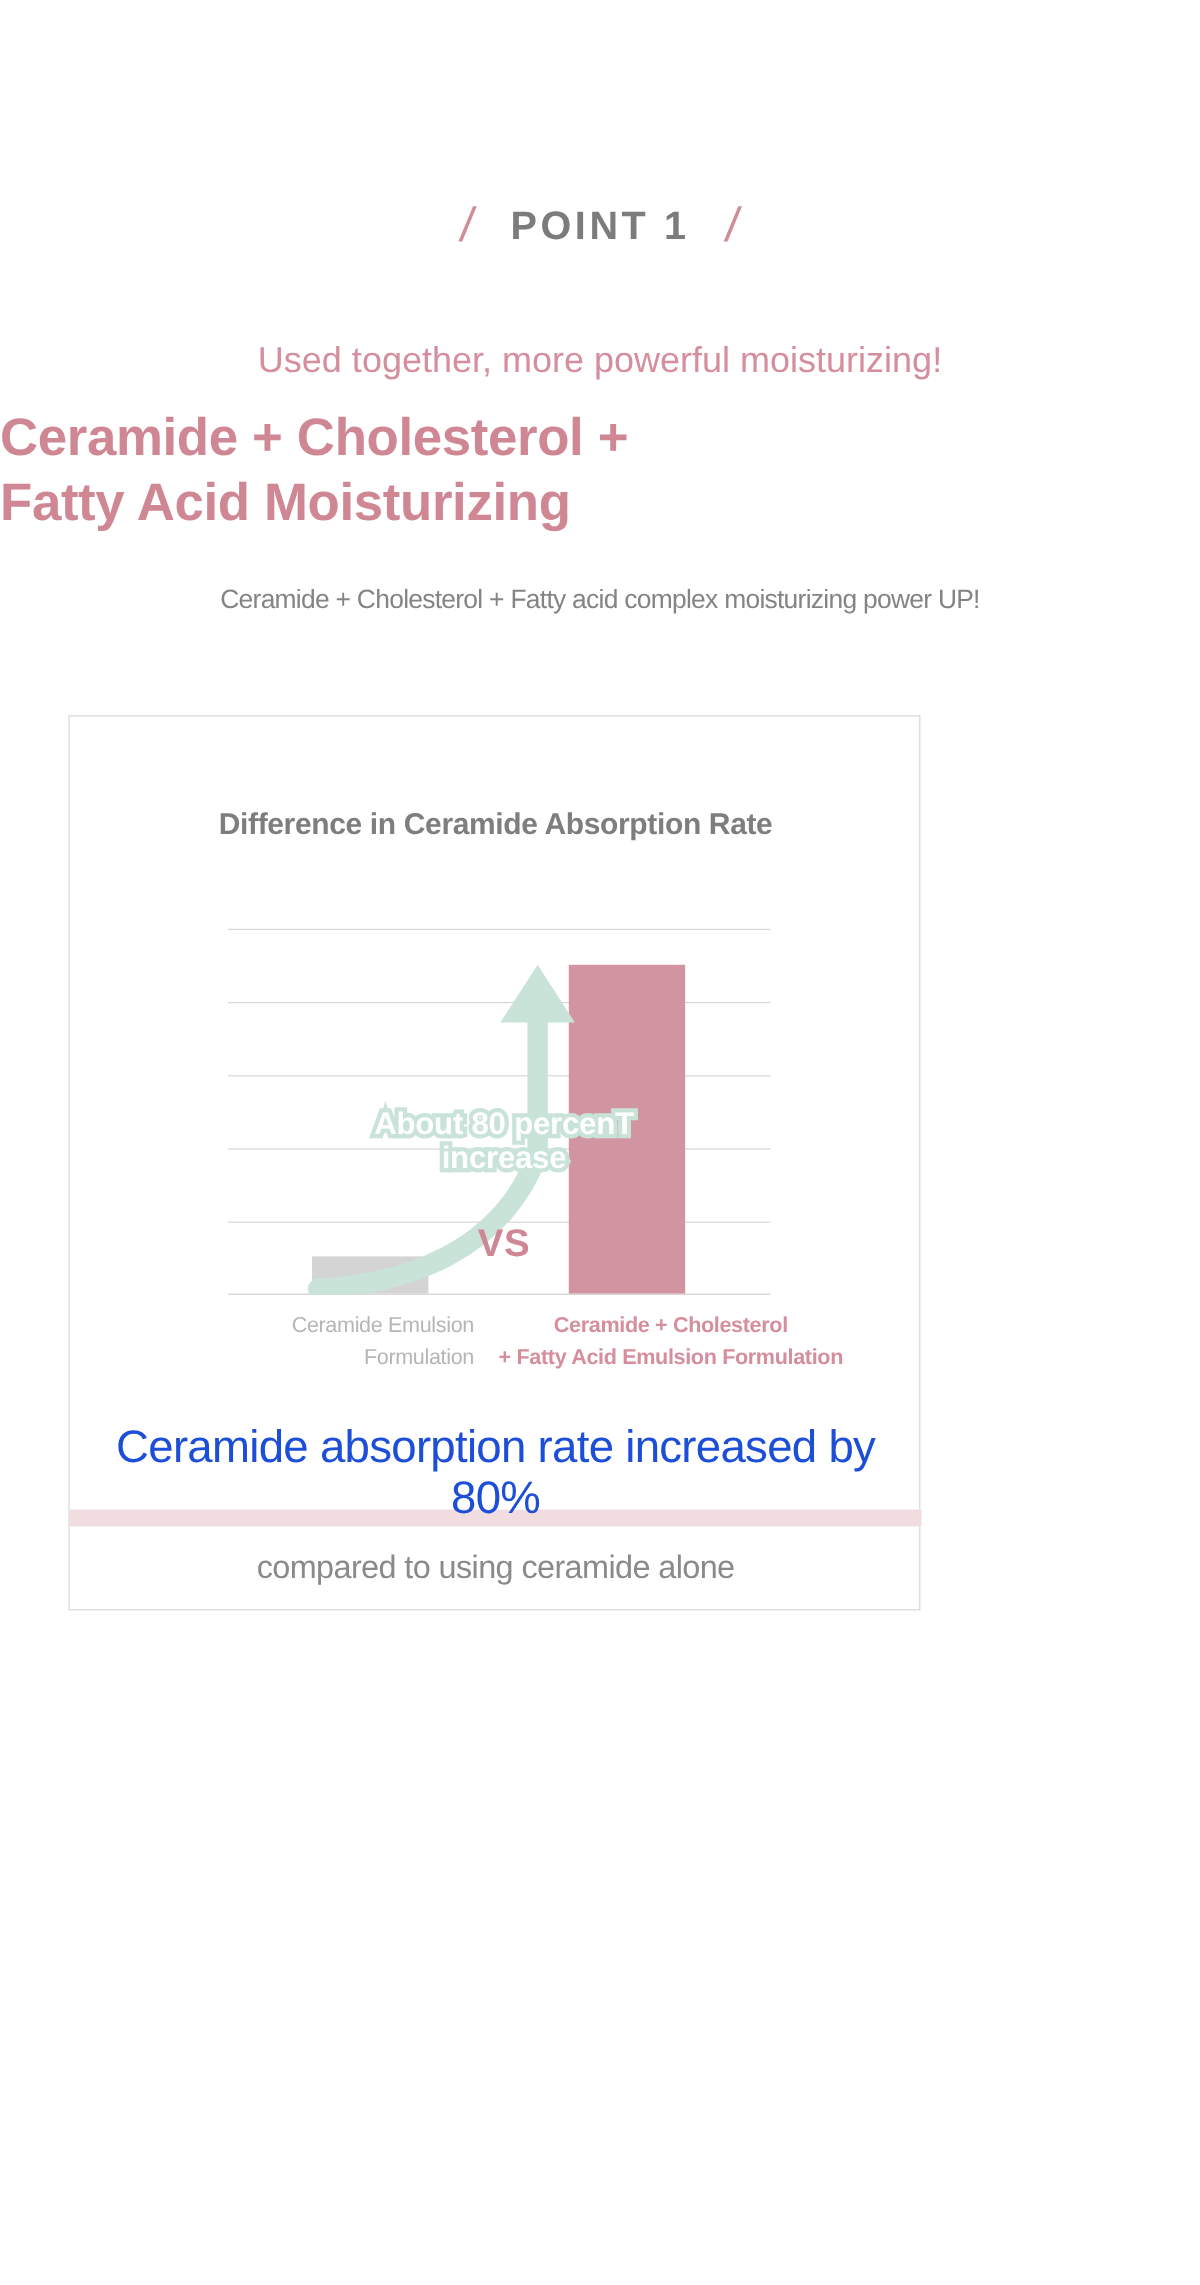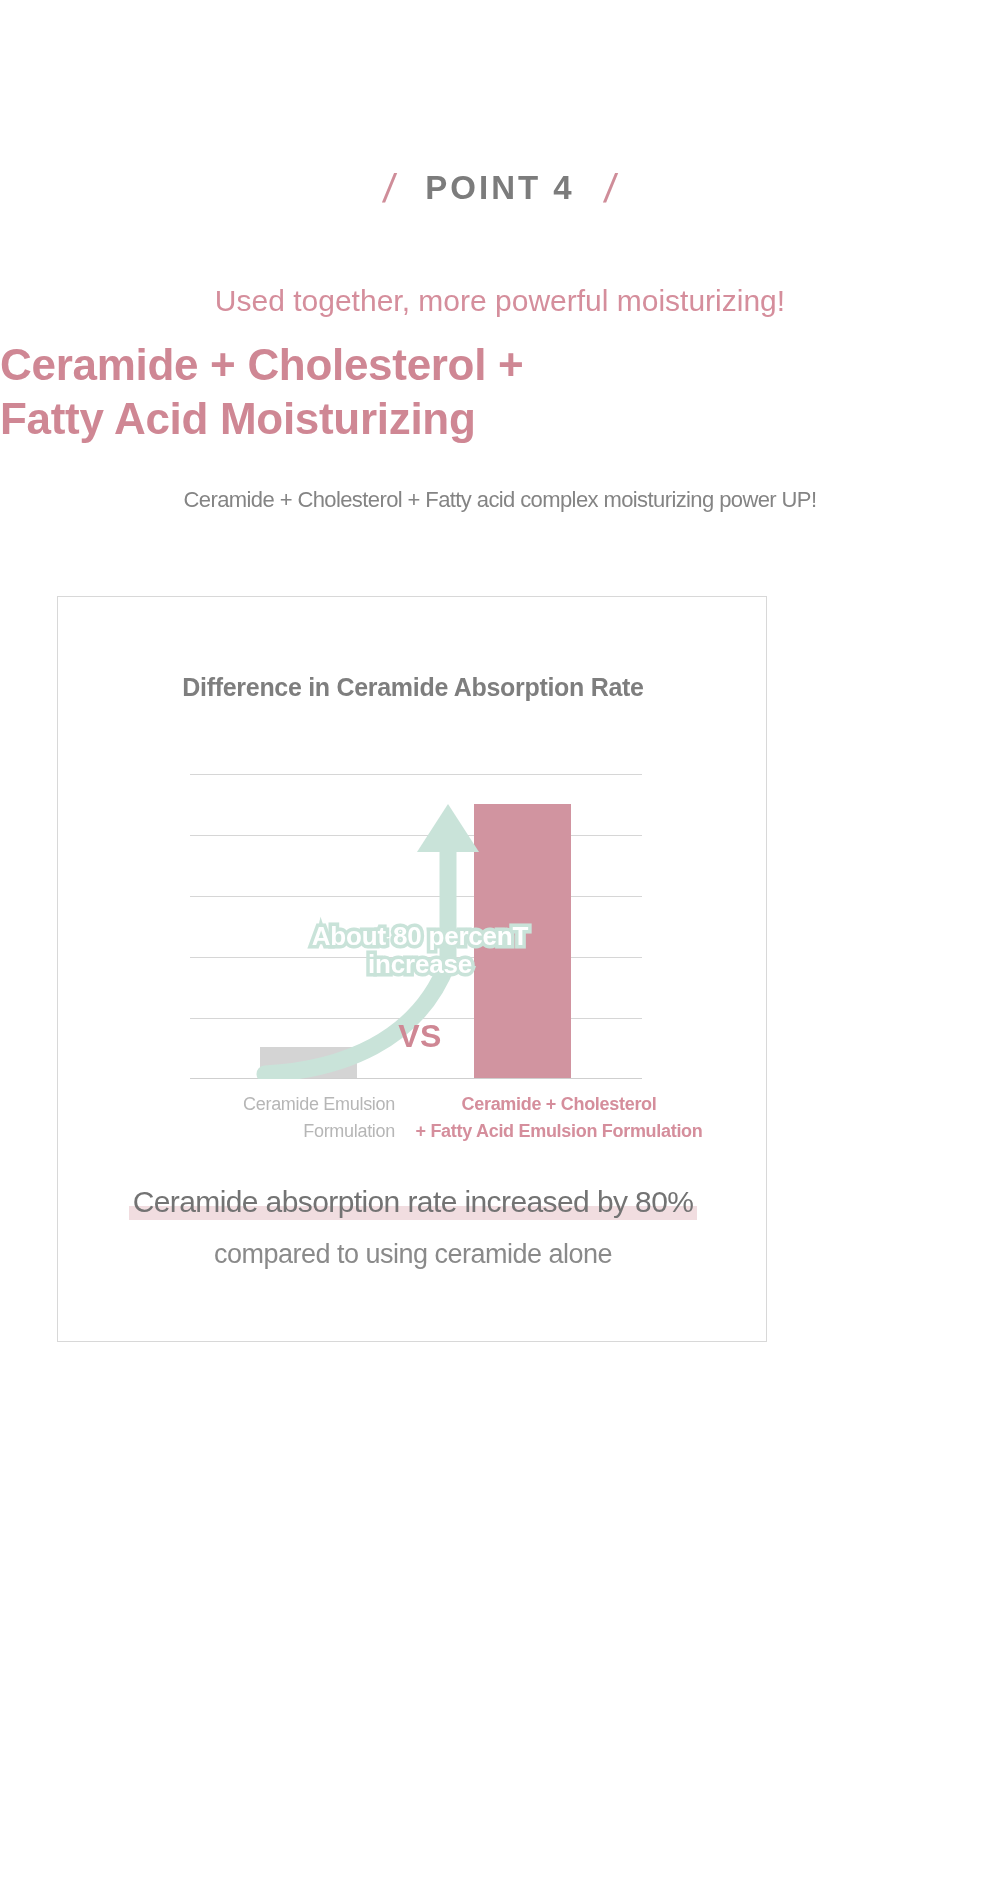--- a/index.html
+++ b/index.html
@@ -225,22 +225,22 @@
   .conclusion {
     position: absolute;
     left: 0;
     top: 588px;
     width: 710px;
     text-align: center;
   }
   .conclusion-main {
     display: inline-block;
     position: relative;
-    font-size: 30px;
-    color: #737373;
+    font-size: 38px;
+    color: #1d4ed8;
     letter-spacing: -0.6px;
     padding: 0 4px;
   }
   .conclusion-main .hl {
     position: absolute;
     left: 0;
     right: 0;
     bottom: -1px;
     height: 14px;
     background: #f1dde0;
@@ -257,21 +257,21 @@
     letter-spacing: -0.5px;
   }
 </style>
 </head>
 <body>
 
 <div class="page">
 
   <div class="point-header">
     <span class="slash">/</span>
-    <span class="point-label">POINT  4</span>
+    <span class="point-label">POINT  1</span>
     <span class="slash">/</span>
   </div>
 
   <div class="subtitle">Used together, more powerful moisturizing!</div>
 
   <div class="headline">
     <div>Ceramide + Cholesterol +</div>
     <div>Fatty Acid Moisturizing</div>
   </div>
 

